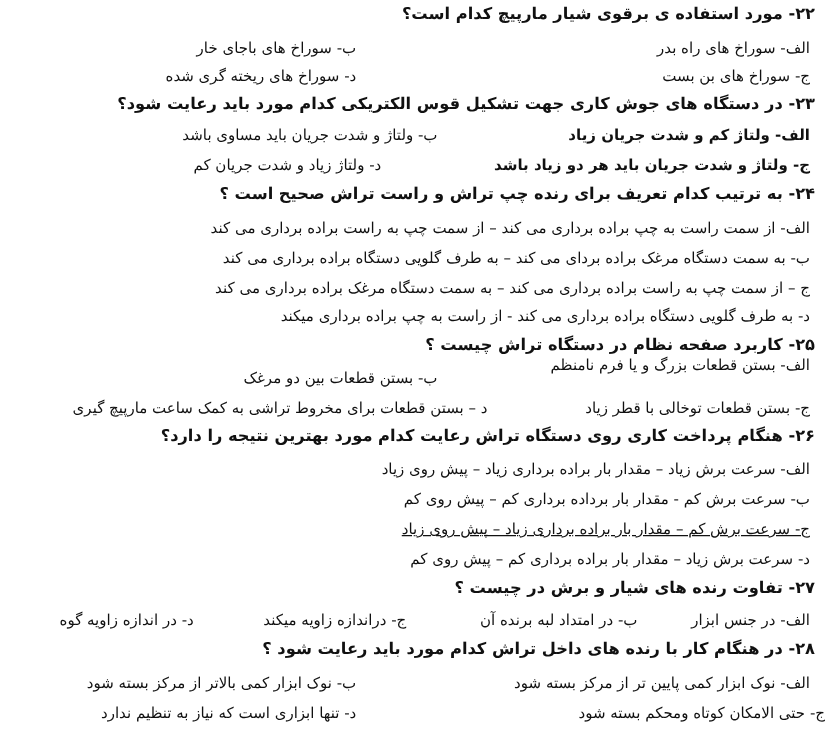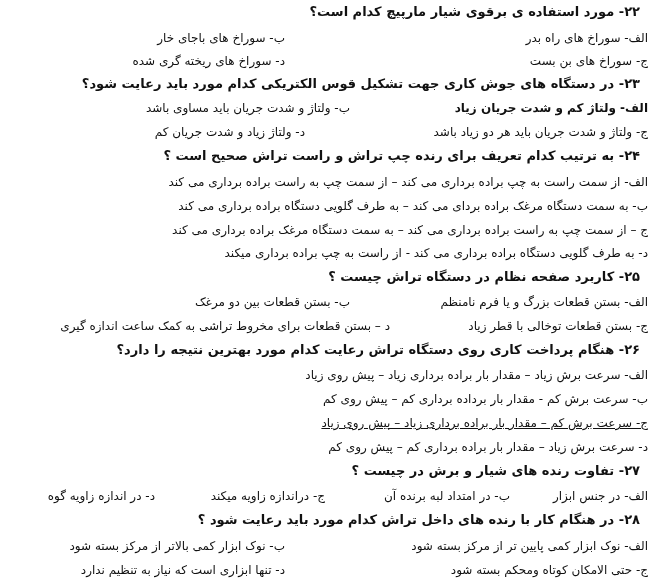--- a/index.html
+++ b/index.html
@@ -11,21 +11,21 @@
       width: 660px;
       height: 586px;
       overflow: hidden;
       position: relative;
       font-family: "DejaVu Sans", "Liberation Sans", sans-serif;
       color: #111111;
       direction: rtl;
     }
     .line {
       position: absolute;
-      right: 20px;
+      right: 8px;
       white-space: nowrap;
       font-size: 12.5px;
       line-height: 16px;
     }
     .q-title {
       font-weight: bold;
       font-size: 13px;
     }
     .opt {
       position: absolute;
@@ -39,44 +39,44 @@
 
 <div class="line q-title" style="top:4px;">۲۲- مورد استفاده ی برقوی شیار مارپیچ کدام است؟</div>
 <div class="opt" style="top:30px; right:12px;">الف- سوراخ های راه بدر</div>
 <div class="opt" style="top:30px; right:375px;">ب- سوراخ های باجای خار</div>
 <div class="opt" style="top:53px; right:12px;">ج- سوراخ های بن بست</div>
 <div class="opt" style="top:53px; right:375px;">د- سوراخ های ریخته گری شده</div>
 
 <div class="line q-title" style="top:76px;">۲۳- در دستگاه های جوش کاری جهت تشکیل قوس الکتریکی کدام مورد باید رعایت شود؟</div>
 <div class="opt" style="top:100px; right:12px;font-weight:bold;">الف- ولتاژ کم و شدت جریان زیاد</div>
 <div class="opt" style="top:100px; right:310px;">ب- ولتاژ و شدت جریان باید مساوی باشد</div>
-<div class="opt" style="top:124px; right:12px;">ج- ولتاژ و شدت جریان باید هر دو زیاد باشد</div>
+<div class="opt" style="top:124px; right:12px;font-weight:bold;">ج- ولتاژ و شدت جریان باید هر دو زیاد باشد</div>
 <div class="opt" style="top:124px; right:355px;">د- ولتاژ زیاد و شدت جریان کم</div>
 
 <div class="line q-title" style="top:148px;">۲۴- به ترتیب کدام تعریف برای رنده چپ تراش و راست تراش صحیح است ؟</div>
 <div class="opt" style="top:174px; right:12px;">الف- از سمت راست به چپ براده برداری می کند – از سمت چپ به راست براده برداری می کند</div>
 <div class="opt" style="top:198px; right:12px;">ب- به سمت دستگاه مرغک براده بردای می کند – به طرف گلویی دستگاه براده برداری می کند</div>
 <div class="opt" style="top:222px; right:12px;">ج – از سمت چپ به راست براده برداری می کند – به سمت دستگاه مرغک براده برداری می کند</div>
 <div class="opt" style="top:245px; right:12px;">د- به طرف گلویی دستگاه  براده برداری می کند  - از راست به چپ براده برداری میکند</div>
 
 <div class="line q-title" style="top:269px;">۲۵- کاربرد صفحه نظام در دستگاه تراش چیست ؟</div>
-<div class="opt" style="top:294px; right:12px;">الف- بستن قطعات بزرگ و یا فرم نامنظم</div>
+<div class="opt" style="top:284px; right:12px;">الف- بستن قطعات بزرگ و یا فرم نامنظم</div>
 <div class="opt" style="top:294px; right:310px;">ب- بستن قطعات  بین دو مرغک</div>
 <div class="opt" style="top:318px; right:12px;">ج- بستن قطعات توخالی با قطر زیاد</div>
-<div class="opt" style="top:318px; right:270px;">د – بستن قطعات برای مخروط تراشی به کمک ساعت اندازه گیری</div>
+<div class="opt" style="top:318px; right:270px;">د – بستن قطعات برای مخروط تراشی به کمک ساعت مارپیچ گیری</div>
 
 <div class="line q-title" style="top:342px;margin-left:48px;">۲۶- هنگام پرداخت کاری روی دستگاه تراش رعایت کدام مورد بهترین نتیجه را دارد؟</div>
 <div class="opt" style="top:367px; right:12px;">الف- سرعت برش زیاد – مقدار بار براده برداری زیاد – پیش روی زیاد</div>
 <div class="opt" style="top:391px; right:12px;">ب- سرعت برش کم  - مقدار بار برداده برداری کم – پیش روی کم</div>
 <div class="opt" style="top:415px; right:12px;text-decoration:underline;">ج- سرعت برش کم – مقدار بار براده برداری زیاد – پیش روی زیاد</div>
 <div class="opt" style="top:439px; right:12px;">د- سرعت برش زیاد – مقدار بار براده برداری کم – پیش روی کم</div>
 
 <div class="line q-title" style="top:463px;">۲۷- تفاوت رنده های شیار و برش در چیست ؟</div>
 <div class="opt" style="top:488px; right:12px;">الف- در جنس ابزار</div>
 <div class="opt" style="top:488px; right:150px;">ب- در امتداد لبه برنده آن</div>
 <div class="opt" style="top:488px; right:335px;">ج- دراندازه زاویه میکند</div>
 <div class="opt" style="top:488px; right:505px;">د- در اندازه زاویه گوه</div>
 
 <div class="line q-title" style="top:512px;">۲۸- در هنگام کار با رنده های داخل تراش کدام مورد باید رعایت شود ؟</div>
 <div class="opt" style="top:538px; right:12px;">الف- نوک ابزار کمی پایین تر از مرکز بسته شود</div>
 <div class="opt" style="top:538px; right:375px;">ب- نوک ابزار کمی بالاتر از مرکز بسته شود</div>
-<div class="opt" style="top:562px; right:12px;">ج- حتی الامکان کوتاه ومحکم بسته شود</div>
+<div class="opt" style="top:562px; right:0;">ج- حتی الامکان کوتاه ومحکم بسته شود</div>
 <div class="opt" style="top:562px; right:375px;">د- تنها ابزاری است که نیاز به تنظیم ندارد</div>
 
 </body></html>

